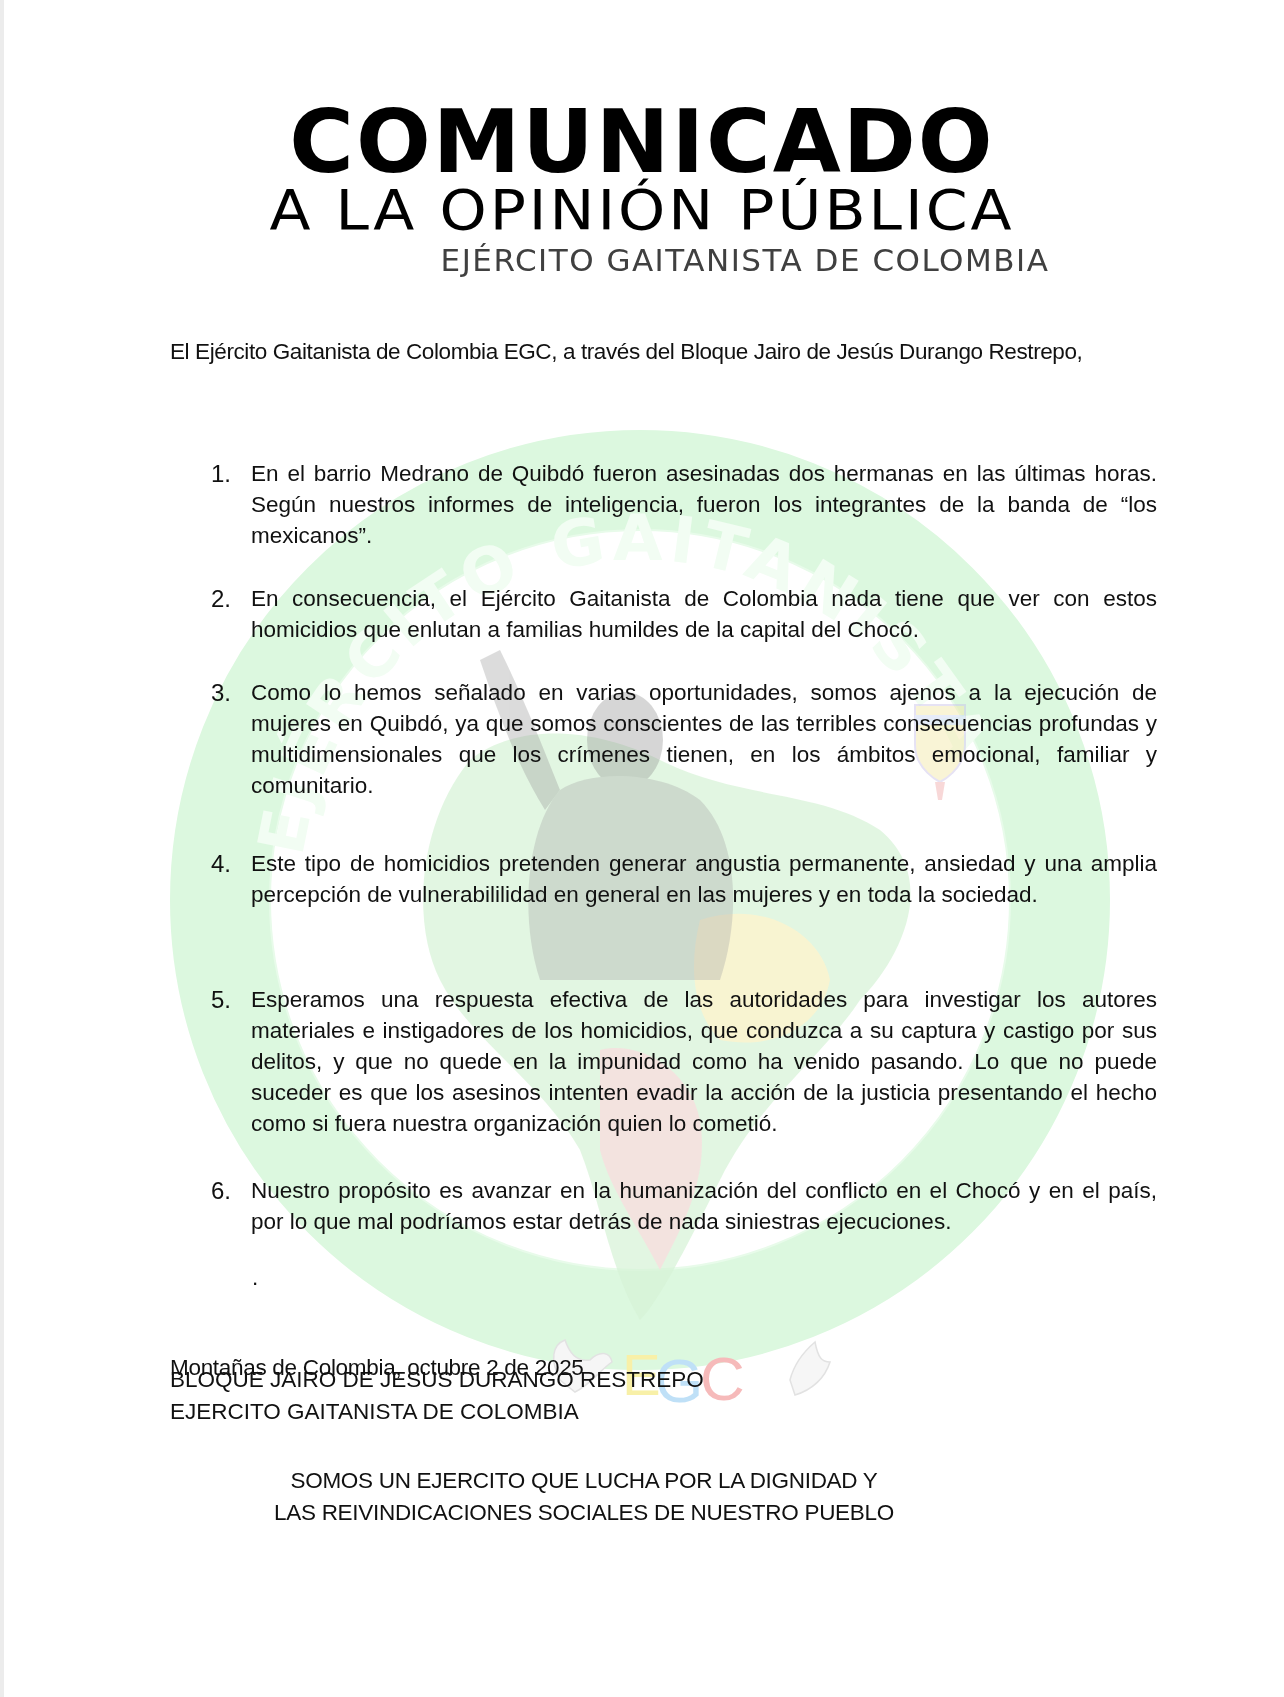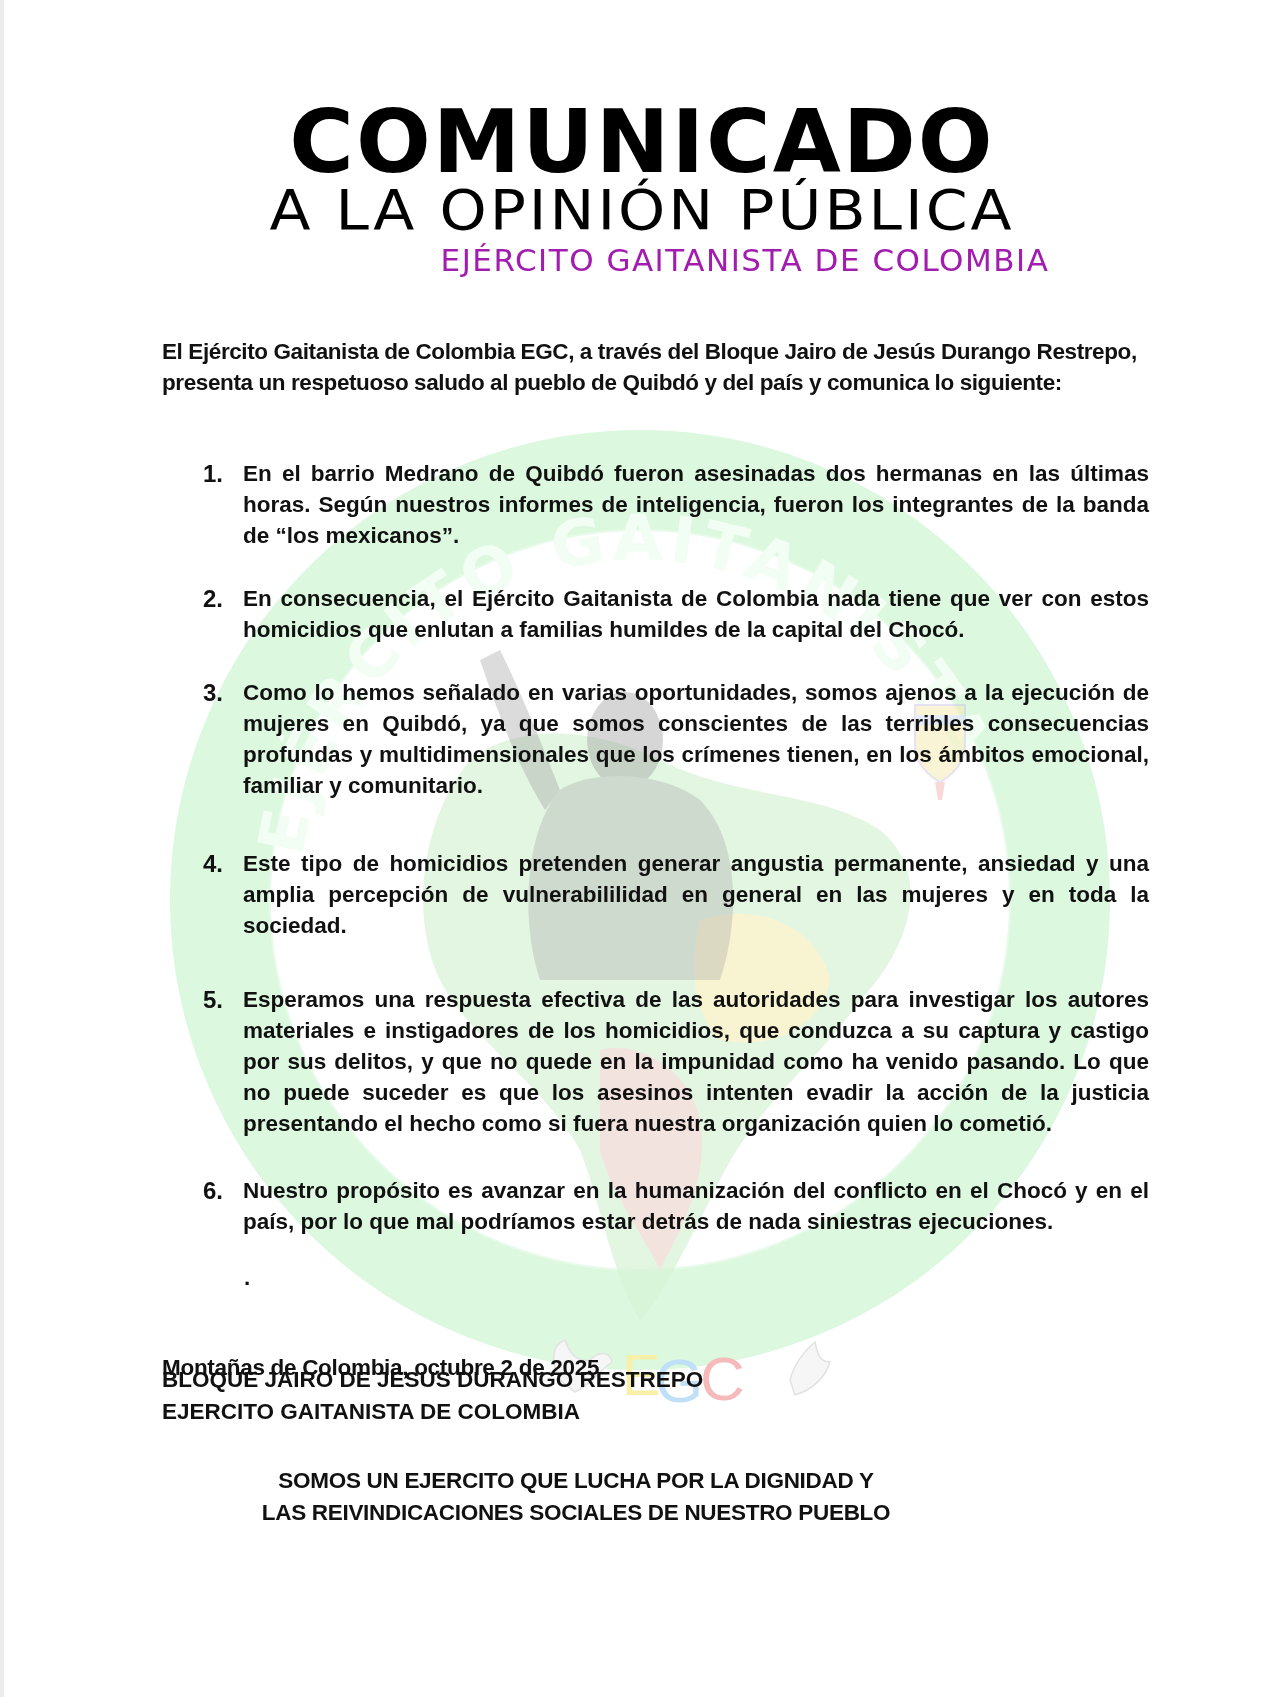--- a/index.html
+++ b/index.html
@@ -20,25 +20,25 @@
   }
   .title-sub {
     position: absolute; left: 0; width: 1284px; top: 180px; text-align: center;
     font-family: "DejaVu Sans", sans-serif; font-weight: normal; font-size: 60px;
     letter-spacing: 3px; line-height: 1; color: #000;
     transform: scaleY(0.92);
   }
   .title-org {
     position: absolute; left: 330px; width: 830px; top: 245px; text-align: center;
     font-family: "DejaVu Sans", sans-serif; font-weight: normal; font-size: 31px;
-    letter-spacing: 1.5px; line-height: 1; color: #a21caf;
+    letter-spacing: 1.5px; line-height: 1; color: #404040;
   }
 
   
-  .txt { font-family: "Liberation Sans", sans-serif; font-weight: bold; font-size: 22.5px; line-height: 31px; color: #111; }
+  .txt { font-family: "Liberation Sans", sans-serif; font-weight: normal; font-size: 22.5px; line-height: 31px; color: #111; margin-left: 8px; }
   .intro { position: absolute; left: 162px; top: 336px; width: 960px; letter-spacing: -0.4px; }
   .intro span { display: block; white-space: nowrap; }
 
   .item { position: absolute; left: 203px; width: 946px; }
   .item .num { position: absolute; left: 0; top: 0; width: 36px; font-size: 24px; }
   .item .body { margin-left: 40px; width: 906px; text-align: justify; text-align-last: left; }
 
   .dot { position: absolute; left: 244px; top: 1262px; }
   .place-date { position: absolute; left: 162px; top: 1352px; letter-spacing: -0.3px; }
   .sig { position: absolute; left: 162px; width: 700px; }
@@ -87,21 +87,20 @@
     <path d="M 790 1380 C 795 1360 808 1348 815 1342 C 818 1358 822 1362 830 1362 C 825 1378 812 1390 795 1395 Z"></path>
   </g>
 </svg>
 
 <div class="title-main">COMUNICADO</div>
 <div class="title-sub">A LA OPINIÓN PÚBLICA</div>
 <div class="title-org">EJÉRCITO GAITANISTA DE COLOMBIA</div>
 
 <div class="intro txt">
   <span>El Ejército Gaitanista de Colombia EGC, a través del Bloque Jairo de Jesús Durango Restrepo,</span>
-  <span>presenta un respetuoso saludo al pueblo de Quibdó y del país y comunica lo siguiente:</span>
 </div>
 
 <div class="item txt" style="top:458px">
   <span class="num">1.</span>
   <div class="body">En el barrio Medrano de Quibdó fueron asesinadas dos hermanas  en las últimas horas. Según nuestros informes de inteligencia, fueron los integrantes de la banda de “los mexicanos”.</div>
 </div>
 <div class="item txt" style="top:583px">
   <span class="num">2.</span>
   <div class="body">En consecuencia, el Ejército Gaitanista de Colombia nada tiene que ver con estos homicidios que enlutan a familias humildes de la capital del Chocó.</div>
 </div>

